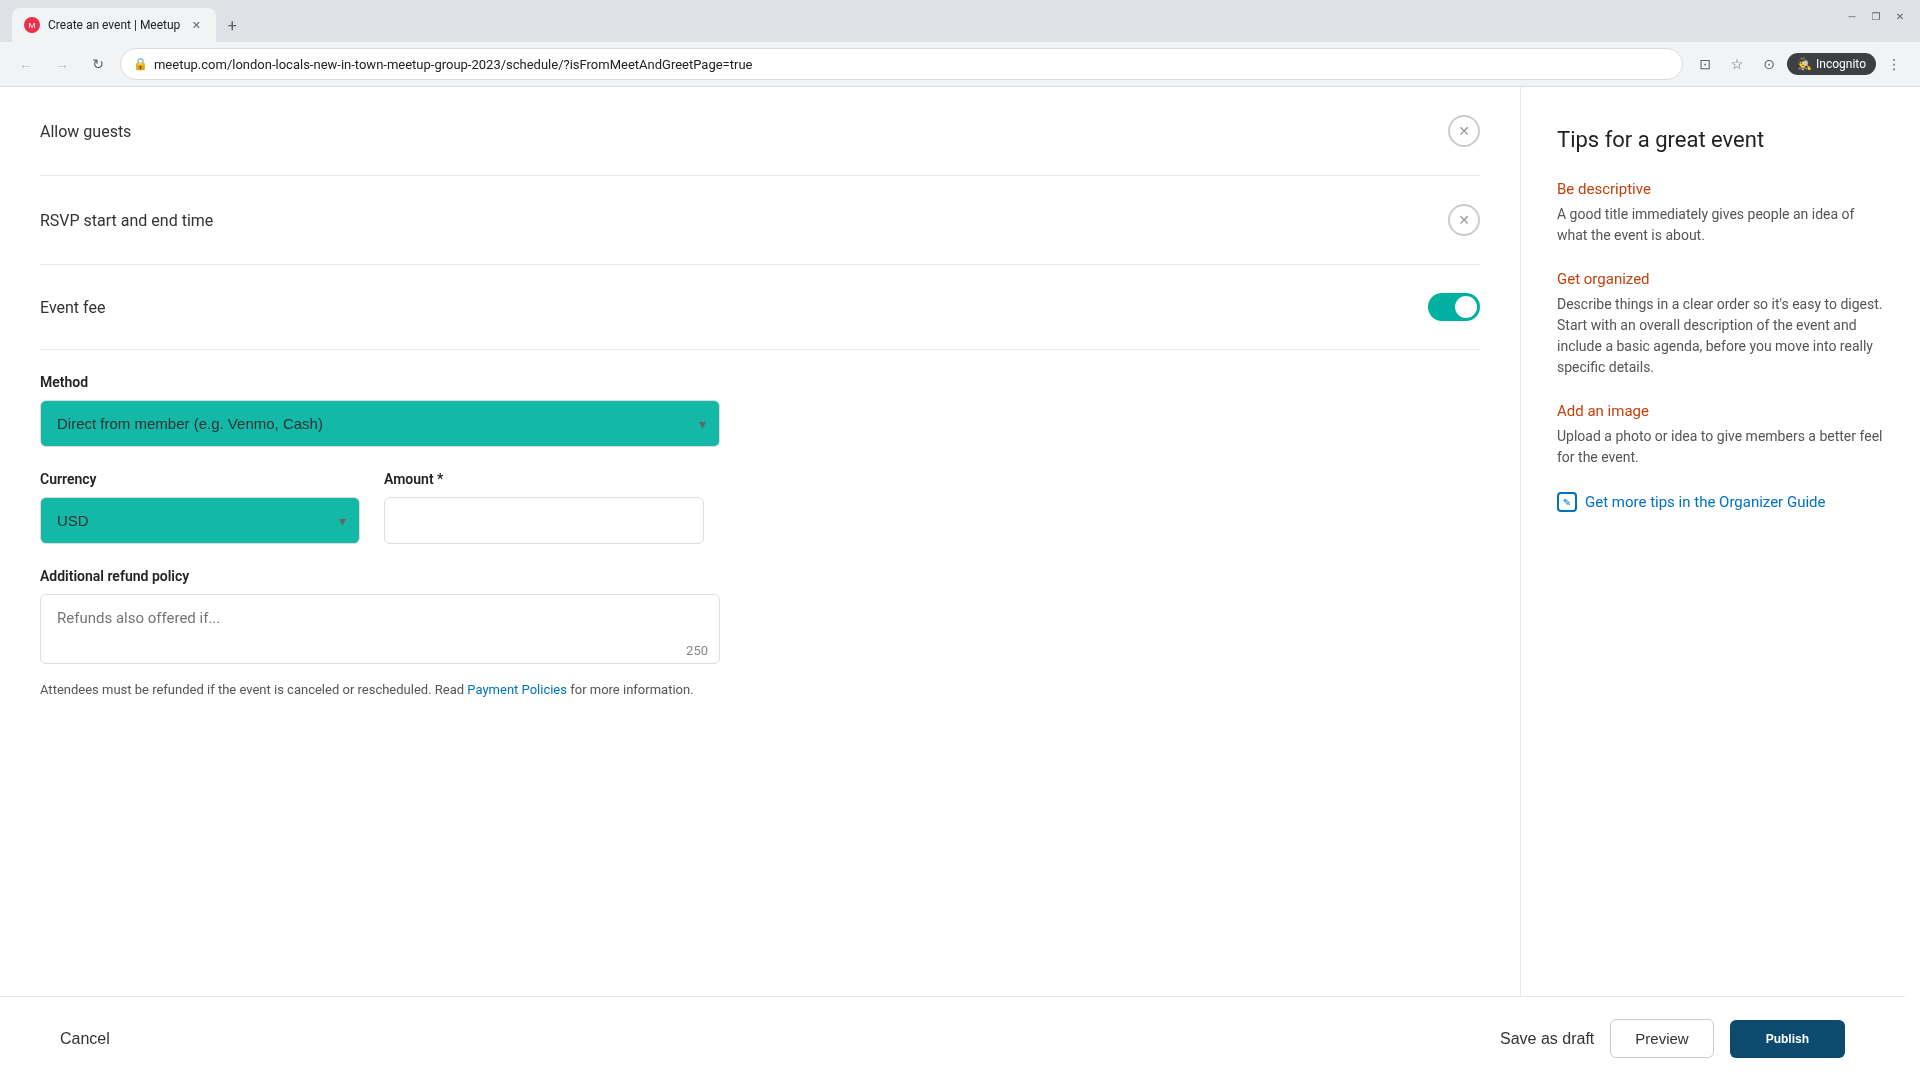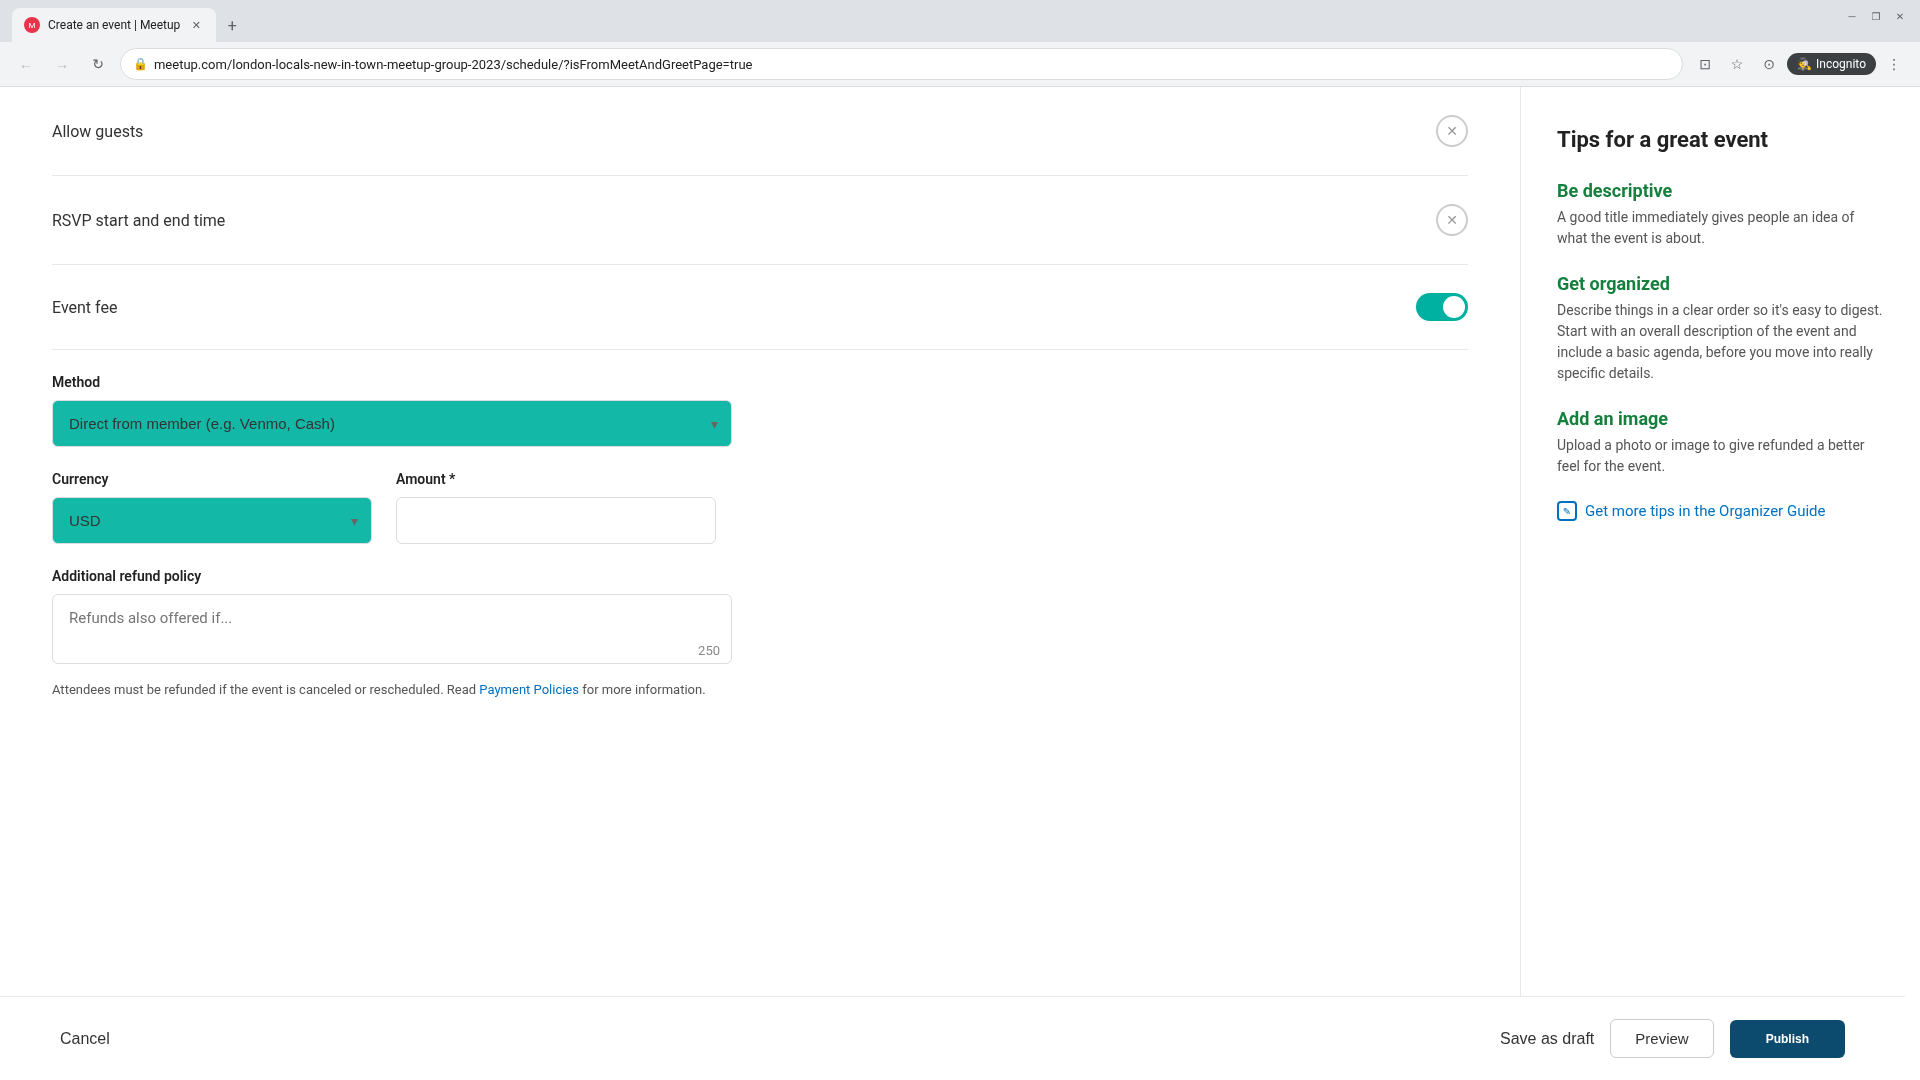--- a/index.html
+++ b/index.html
@@ -149,21 +149,21 @@
 
     
     .page-content {
       display: flex;
       height: calc(1080px - 86px);
       position: relative;
     }
 
     .main-form {
       flex: 1;
-      padding: 0 52px;
+      padding: 0 40px;
       overflow-y: auto;
       background: white;
     }
 
     .section-row {
       display: flex;
       align-items: center;
       justify-content: space-between;
       padding: 28px 0;
       border-bottom: 1px solid #e8e8e8;
@@ -310,31 +310,31 @@
     
     .tips-sidebar {
       width: 400px;
       flex-shrink: 0;
       background: white;
       border-left: 1px solid #e8e8e8;
       padding: 40px 36px;
     }
     .tips-title {
       font-size: 22px;
-      font-weight: 700;
+      font-weight: 400;
       color: #222;
       margin-bottom: 28px;
     }
     .tip-item {
       margin-bottom: 24px;
     }
     .tip-heading {
-      font-size: 18px;
-      font-weight: 700;
-      color: #15803d;
+      font-size: 15px;
+      font-weight: 400;
+      color: #c2410c;
       margin-bottom: 6px;
     }
     .tip-body {
       font-size: 14px;
       color: #555;
       line-height: 1.5;
     }
     .organizer-guide-link {
       display: flex;
       align-items: center;
@@ -530,21 +530,21 @@
       <div class="tip-body">A good title immediately gives people an idea of what the event is about.</div>
     </div>
 
     <div class="tip-item">
       <div class="tip-heading">Get organized</div>
       <div class="tip-body">Describe things in a clear order so it's easy to digest. Start with an overall description of the event and include a basic agenda, before you move into really specific details.</div>
     </div>
 
     <div class="tip-item">
       <div class="tip-heading">Add an image</div>
-      <div class="tip-body">Upload a photo or image to give refunded a better feel for the event.</div>
+      <div class="tip-body">Upload a photo or idea to give members a better feel for the event.</div>
     </div>
 
     <a href="#" class="organizer-guide-link">
       <div class="guide-icon">✎</div>
       <span>Get more tips in the Organizer Guide</span>
     </a>
   </div>
 
 </div>
 

